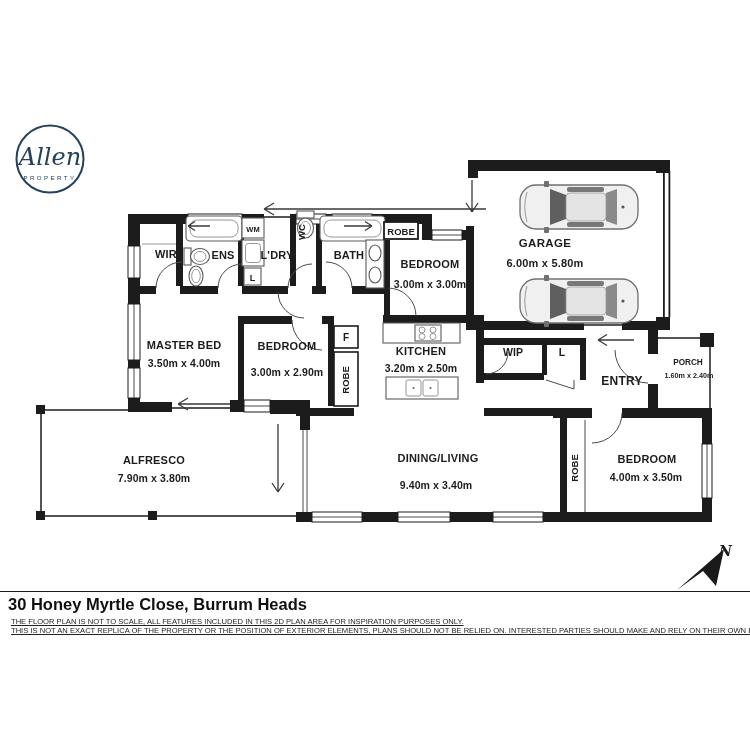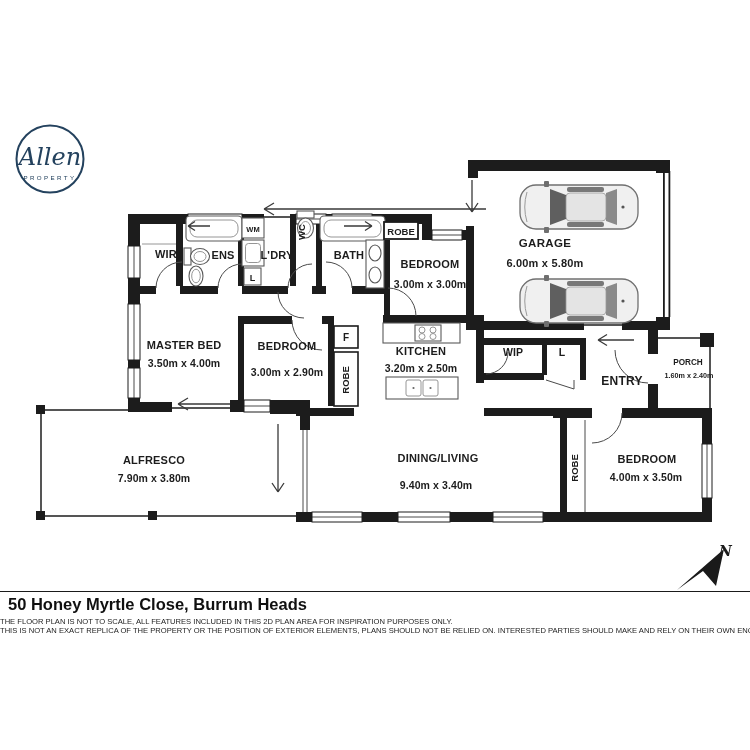--- a/index.html
+++ b/index.html
@@ -25,21 +25,21 @@
   .arc{stroke:#4a4a4a;stroke-width:1;fill:none}
   .arrow{stroke:#3a3a3a;stroke-width:1.3;fill:none}
   .win{fill:#ffffff;stroke:#1c1c1c;stroke-width:1}
   .winl{stroke:#1c1c1c;stroke-width:.8}
   .logo{position:absolute;top:112px;left:4px;}
   .logo text{font-weight:400}
   .brandname{font-family:"DejaVu Serif",serif;font-style:italic;font-size:24px;fill:#24425e;}
   .brandtag{font-size:6.2px;letter-spacing:2.4px;fill:#24425e;font-weight:700;}
   .rule{position:absolute;top:591px;left:0;width:750px;height:0;border-top:1.6px solid #1a1a1a;}
   .addr{position:absolute;top:595px;left:8px;font-size:16.5px;font-weight:700;color:#101010;}
-  .disc{position:absolute;left:0;font-size:7.6px;color:#222;white-space:nowrap;}
+  .disc{position:absolute;left:11px;font-size:7.6px;color:#222;white-space:nowrap;text-decoration:underline;}
   #d1{top:617px}
   #d2{top:626px}
 </style>
 </head>
 <body>
 
 <div class="logo">
   <svg width="92" height="94" viewBox="0 0 92 94">
     <circle cx="46" cy="47" r="33.5" fill="none" stroke="#24425e" stroke-width="2"></circle>
     <text x="46" y="53" class="brandname mid">Allen</text>
@@ -305,15 +305,15 @@
     <text class="t105 mid" x="646" y="481">4.00m x 3.50m</text>
   </g>
 
   <g>
     <path d="M 724,549 L 716,586 L 703,571 L 677,590 Z" fill="#1a1a1a"></path>
     <text x="719" y="556" style="font-family:'DejaVu Serif',serif;font-style:italic;font-size:14px;font-weight:700;">N</text>
   </g>
 </svg>
 
 <div class="rule"></div>
-<div class="addr">50 Honey Myrtle Close, Burrum Heads</div>
+<div class="addr">30 Honey Myrtle Close, Burrum Heads</div>
 <div class="disc" id="d1">THE FLOOR PLAN IS NOT TO SCALE, ALL FEATURES INCLUDED IN THIS 2D PLAN AREA FOR INSPIRATION PURPOSES ONLY.</div>
 <div class="disc" id="d2">THIS IS NOT AN EXACT REPLICA OF THE PROPERTY OR THE POSITION OF EXTERIOR ELEMENTS, PLANS SHOULD NOT BE RELIED ON. INTERESTED PARTIES SHOULD MAKE AND RELY ON THEIR OWN ENQUIRIES</div>
 
 </body></html>

